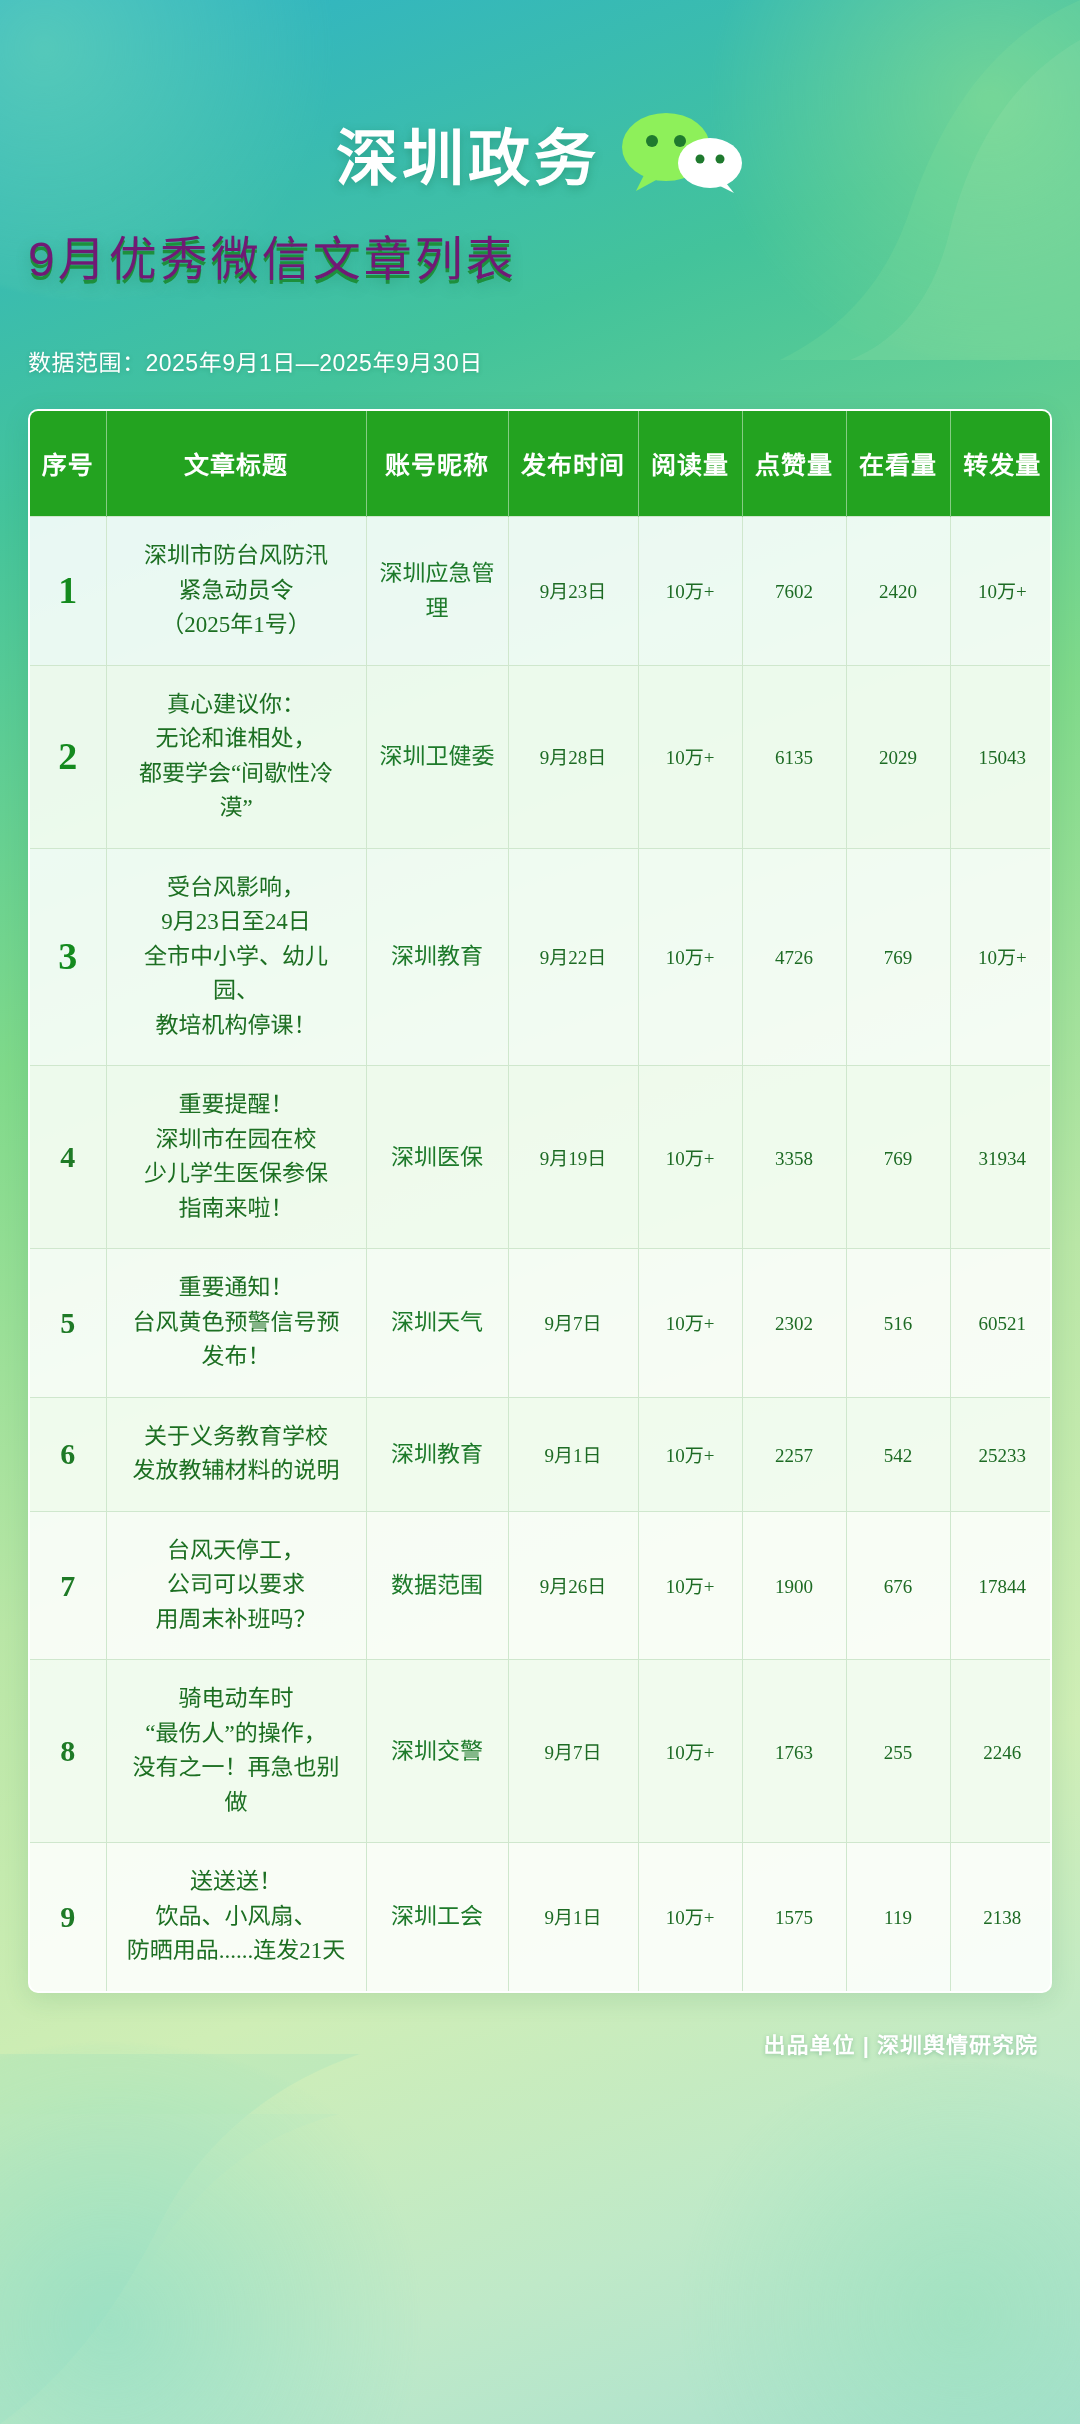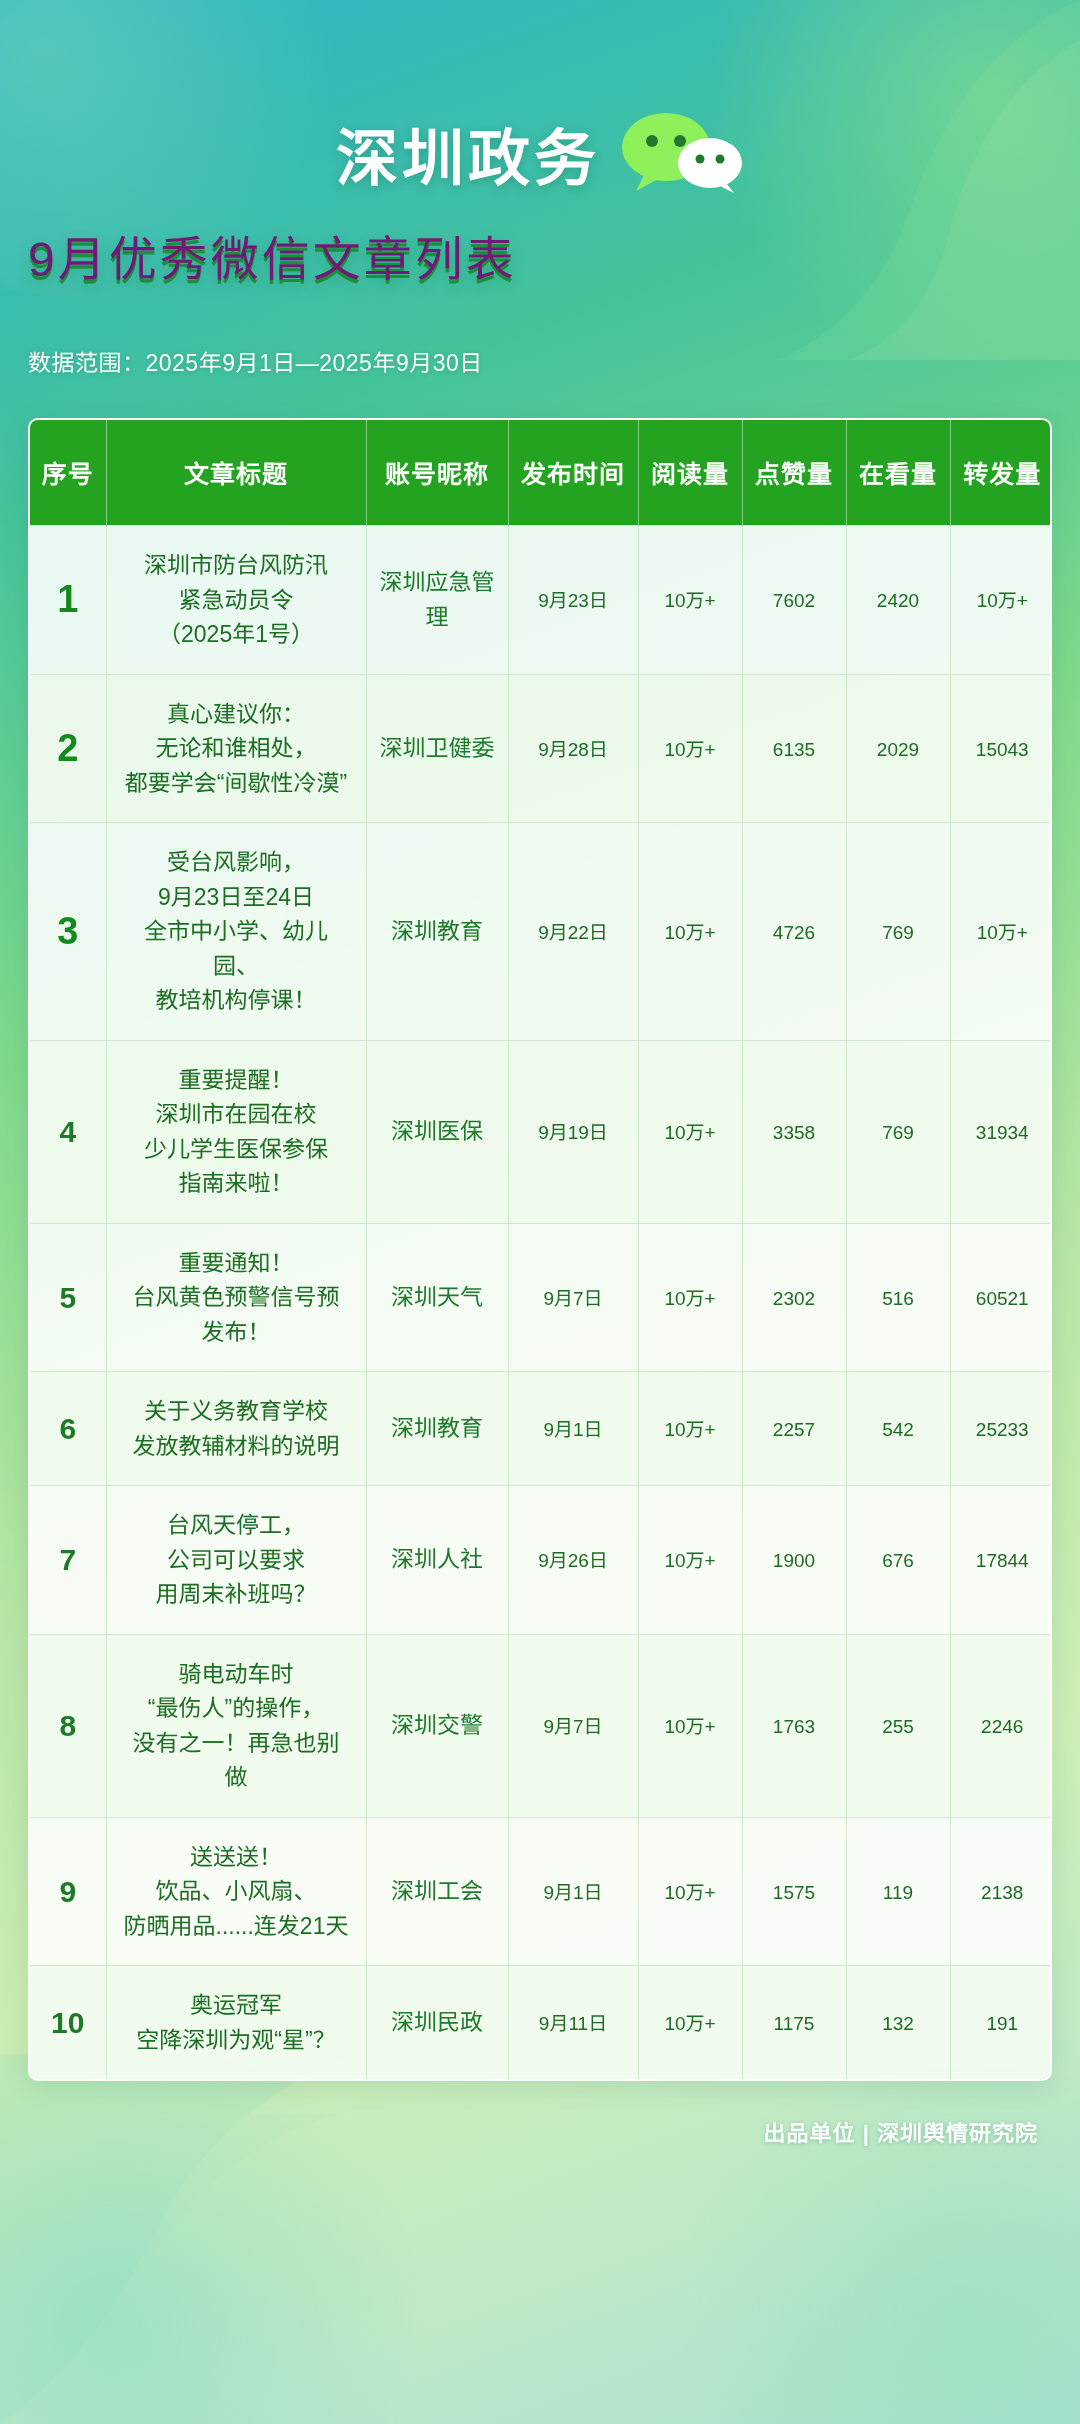--- a/index.html
+++ b/index.html
@@ -73,26 +73,27 @@
     margin-top: 52px;
     color: #ffffff;
     font-size: 23px;
     line-height: 1.85;
     letter-spacing: .5px;
     text-shadow: 0 1px 4px rgba(20,110,70,.30);
   }
 
   
   .card {
-    margin: 33px 0 0 0;
+    margin: 24px 0 0 0;
     background: rgba(255,255,255,.88);
     border: 2px solid #ffffff;
     border-radius: 10px;
     overflow: hidden;
     box-shadow: 0 6px 26px rgba(30,110,80,.14);
+    font-family: Liberation Serif, serif;
   }
   table {
     width: 100%;
     border-collapse: collapse;
     table-layout: fixed;
   }
   thead th {
     background: #23a320;
     color: #ffffff;
     font-size: 25px;
@@ -276,21 +277,21 @@
             <td><span class="num">10万+</span></td>
             <td><span class="num">2257</span></td>
             <td><span class="num">542</span></td>
             <td><span class="num">25233</span></td>
           </tr>
           <tr>
             <td><span class="rank">7</span></td>
             <td>
               <div class="art-title">台风天停工，<br>公司可以要求<br>用周末补班吗？</div>
             </td>
-            <td><span class="acct">深圳人社</span></td>
+            <td><span class="acct">数据范围</span></td>
             <td><span class="num">9月26日</span></td>
             <td><span class="num">10万+</span></td>
             <td><span class="num">1900</span></td>
             <td><span class="num">676</span></td>
             <td><span class="num">17844</span></td>
           </tr>
           <tr>
             <td><span class="rank">8</span></td>
             <td>
               <div class="art-title">骑电动车时<br>“最伤人”的操作，<br>没有之一！再急也别做</div>
@@ -307,30 +308,18 @@
             <td>
               <div class="art-title">送送送！<br>饮品、小风扇、<br>防晒用品......连发21天</div>
             </td>
             <td><span class="acct">深圳工会</span></td>
             <td><span class="num">9月1日</span></td>
             <td><span class="num">10万+</span></td>
             <td><span class="num">1575</span></td>
             <td><span class="num">119</span></td>
             <td><span class="num">2138</span></td>
           </tr>
-          <tr>
-            <td><span class="rank">10</span></td>
-            <td>
-              <div class="art-title">奥运冠军<br>空降深圳为观“星”？</div>
-            </td>
-            <td><span class="acct">深圳民政</span></td>
-            <td><span class="num">9月11日</span></td>
-            <td><span class="num">10万+</span></td>
-            <td><span class="num">1175</span></td>
-            <td><span class="num">132</span></td>
-            <td><span class="num">191</span></td>
-          </tr>
         </tbody>
     </table>
   </div>
 
   <div class="footer">出品单位 | 深圳舆情研究院</div>
 </div>
 
 </body></html>

